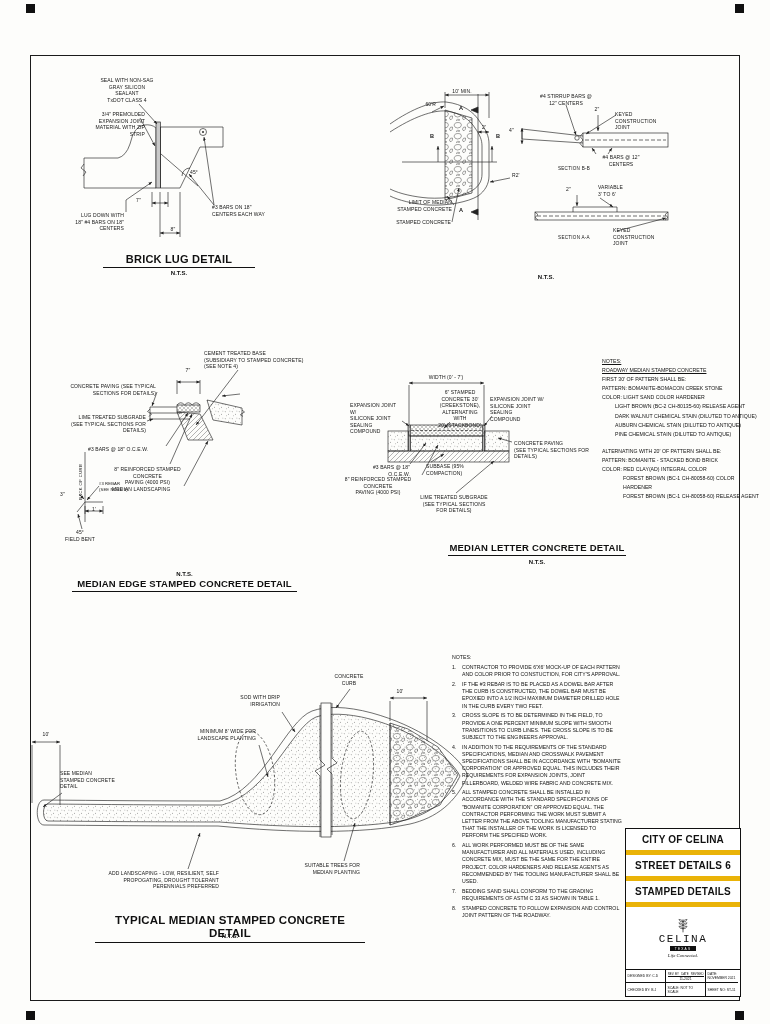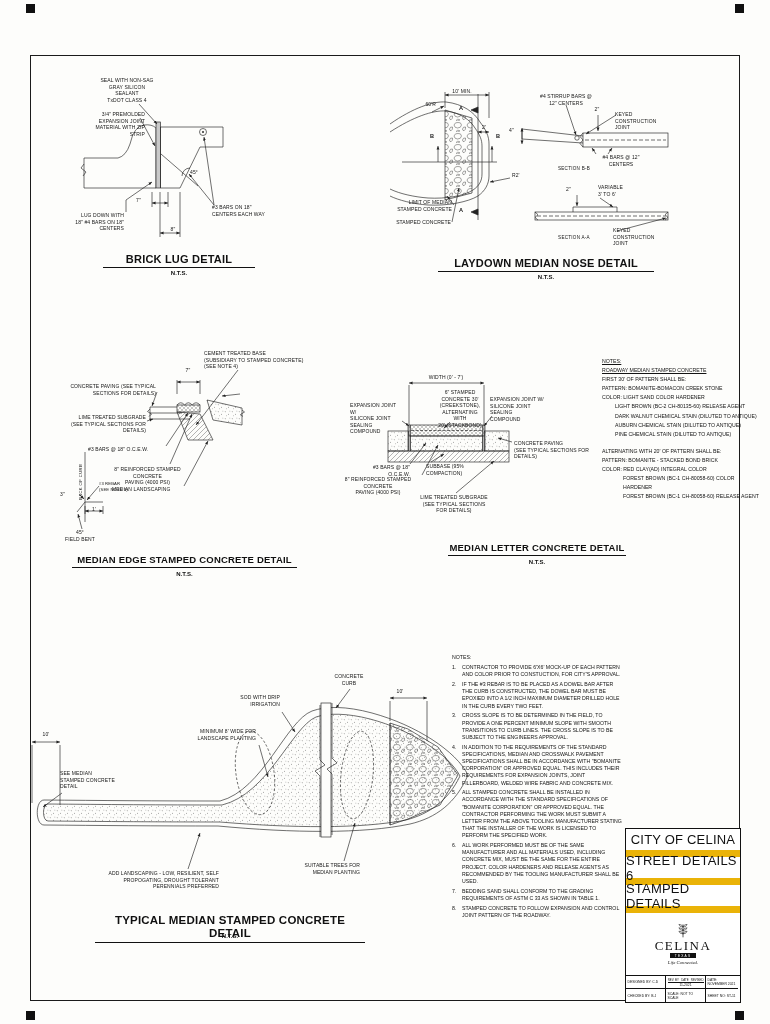--- a/index.html
+++ b/index.html
@@ -26,24 +26,24 @@
   .mn .i1{padding-left:13px}.mn .i2{padding-left:21px}
   .mn .blank{height:8px}
   
   .gn{position:absolute;left:452px;top:654px;width:170px;font-size:5.2px;line-height:1.38;color:#131313}
   .gn .head{margin-bottom:3px}
   .note-item{display:flex;margin-bottom:2.6px}
   .note-num{width:10px;flex:none}
   .note-txt{flex:1}
   
   .tb{position:absolute;left:625px;top:828px;width:114px;border:1px solid #111;background:#fff}
-  .tb-row{border-bottom:7px solid #eab308;height:21px;display:flex;align-items:center;justify-content:center;
-          font-weight:400;font-size:13px;letter-spacing:.2px;color:#111}
+  .tb-row{border-bottom:5px solid #eab308;height:21px;display:flex;align-items:center;justify-content:center;
+          font-weight:700;font-size:10px;letter-spacing:.2px;color:#111}
   .logo{height:62px;border-bottom:1px solid #111;display:flex;flex-direction:column;align-items:center;justify-content:center;gap:1px}
-  .logo-name{font-family:Liberation Serif, serif;font-size:13px;letter-spacing:1.5px;line-height:1;color:#111}
+  .logo-name{font-family:Liberation Mono, monospace;font-size:11px;letter-spacing:1.5px;line-height:1;color:#111}
   .logo-banner{background:#111;color:#fff;font-size:3.2px;padding:.5px 5px;letter-spacing:1.2px}
   .logo-tag{font-family:"Liberation Serif",serif;font-style:italic;font-size:4.8px;color:#222;margin-top:1px}
   .tb-grid{display:grid;grid-template-columns:40px 40px 32px;font-size:3.4px;color:#111}
   .tc{border-right:1px solid #111;border-bottom:1px solid #111;padding:1px 1.5px;display:flex;align-items:center;min-height:13px;box-sizing:border-box}
   .tc:nth-child(3n){border-right:none}
   .tc.last{border-bottom:none}
   .rev-mini{display:flex;flex-direction:column;width:100%;text-align:center}
   .rev-head{display:flex;border-bottom:.6px solid #111}
   .rev-head span{flex:1;font-size:2.9px}
 </style>
@@ -184,21 +184,20 @@
   <div class="lbl c secname" style="left:550px;top:166px;width:48px">SECTION B-B</div>
   <div class="lbl c" style="left:590px;top:106px;width:14px">2"</div>
   <div class="lbl" style="left:509px;top:127px;width:12px">4"</div>
   <div class="lbl" style="left:598px;top:184px;width:44px">VARIABLE
 3' TO 6'</div>
   <div class="lbl" style="left:566px;top:186px;width:12px">2"</div>
   <div class="lbl" style="left:613px;top:227px;width:50px">KEYED
 CONSTRUCTION
 JOINT</div>
   <div class="lbl c secname" style="left:550px;top:235px;width:48px">SECTION A-A</div>
-  <div class="dt t-lg" style="left:438px;top:257px;width:216px">LAYDOWN MEDIAN NOSE DETAIL</div>
   <div class="nts" style="left:438px;top:274px;width:216px">N.T.S.</div>
 
   <svg class="draw" style="left:140px;top:368px" width="120" height="130" viewBox="0 0 120 130">
     <line x1="37" y1="26" x2="37" y2="12"></line>
       <line x1="60" y1="26" x2="60" y2="12"></line>
     <line x1="37" y1="14" x2="60" y2="14" marker-start="url(#ah)" marker-end="url(#ah)"></line>
     <rect x="37" y="37" width="23" height="7" style="fill:url(#fineh)"></rect>
     <path d="M37,37 q3.8,-4.5 7.6,0 q3.8,-4.5 7.6,0 q3.9,-4.5 7.8,0"></path>
     <line x1="10" y1="39" x2="37" y2="39"></line>
       <line x1="10" y1="45" x2="42" y2="45"></line>
@@ -240,21 +239,21 @@
     <polyline points="29,36 17,50" marker-end="url(#ah)"></polyline>
     <polyline points="12,79 8,64" marker-end="url(#ah)"></polyline>
   </svg>
   <div class="vert" style="left:78px;top:456px;height:44px">BACK OF CURB</div>
   <div class="lbl tiny" style="left:99px;top:481px;width:42px">#3 REBAR
 (SEE NOTE 3)</div>
   <div class="lbl c" style="left:86px;top:506px;width:16px">1'</div>
   <div class="lbl" style="left:60px;top:491px;width:12px">3"</div>
   <div class="lbl c" style="left:64px;top:529px;width:32px">45°
 FIELD BENT</div>
-  <div class="dt t-md" style="left:72px;top:555px;width:225px">MEDIAN EDGE STAMPED CONCRETE DETAIL</div>
+  <div class="dt t-md" style="left:72px;top:579px;width:225px">MEDIAN EDGE STAMPED CONCRETE DETAIL</div>
   <div class="nts" style="left:72px;top:571px;width:225px">N.T.S.</div>
 
   <svg class="draw" style="left:386px;top:375px" width="125" height="130" viewBox="0 0 125 130">
     <line x1="23" y1="10" x2="23" y2="50"></line>
       <line x1="98" y1="10" x2="98" y2="50"></line>
     <line x1="23" y1="8" x2="98" y2="8" marker-start="url(#ah)" marker-end="url(#ah)"></line>
     <rect x="23" y="50" width="75" height="11" style="fill:url(#fineh)"></rect>
     <line x1="25" y1="55.5" x2="96" y2="55.5" stroke-dasharray="3,1.5"></line>
     <rect x="2" y="56" width="20.5" height="20" style="fill:url(#stip)"></rect>
     <rect x="98.5" y="56" width="24.5" height="20" style="fill:url(#stip)"></rect>

